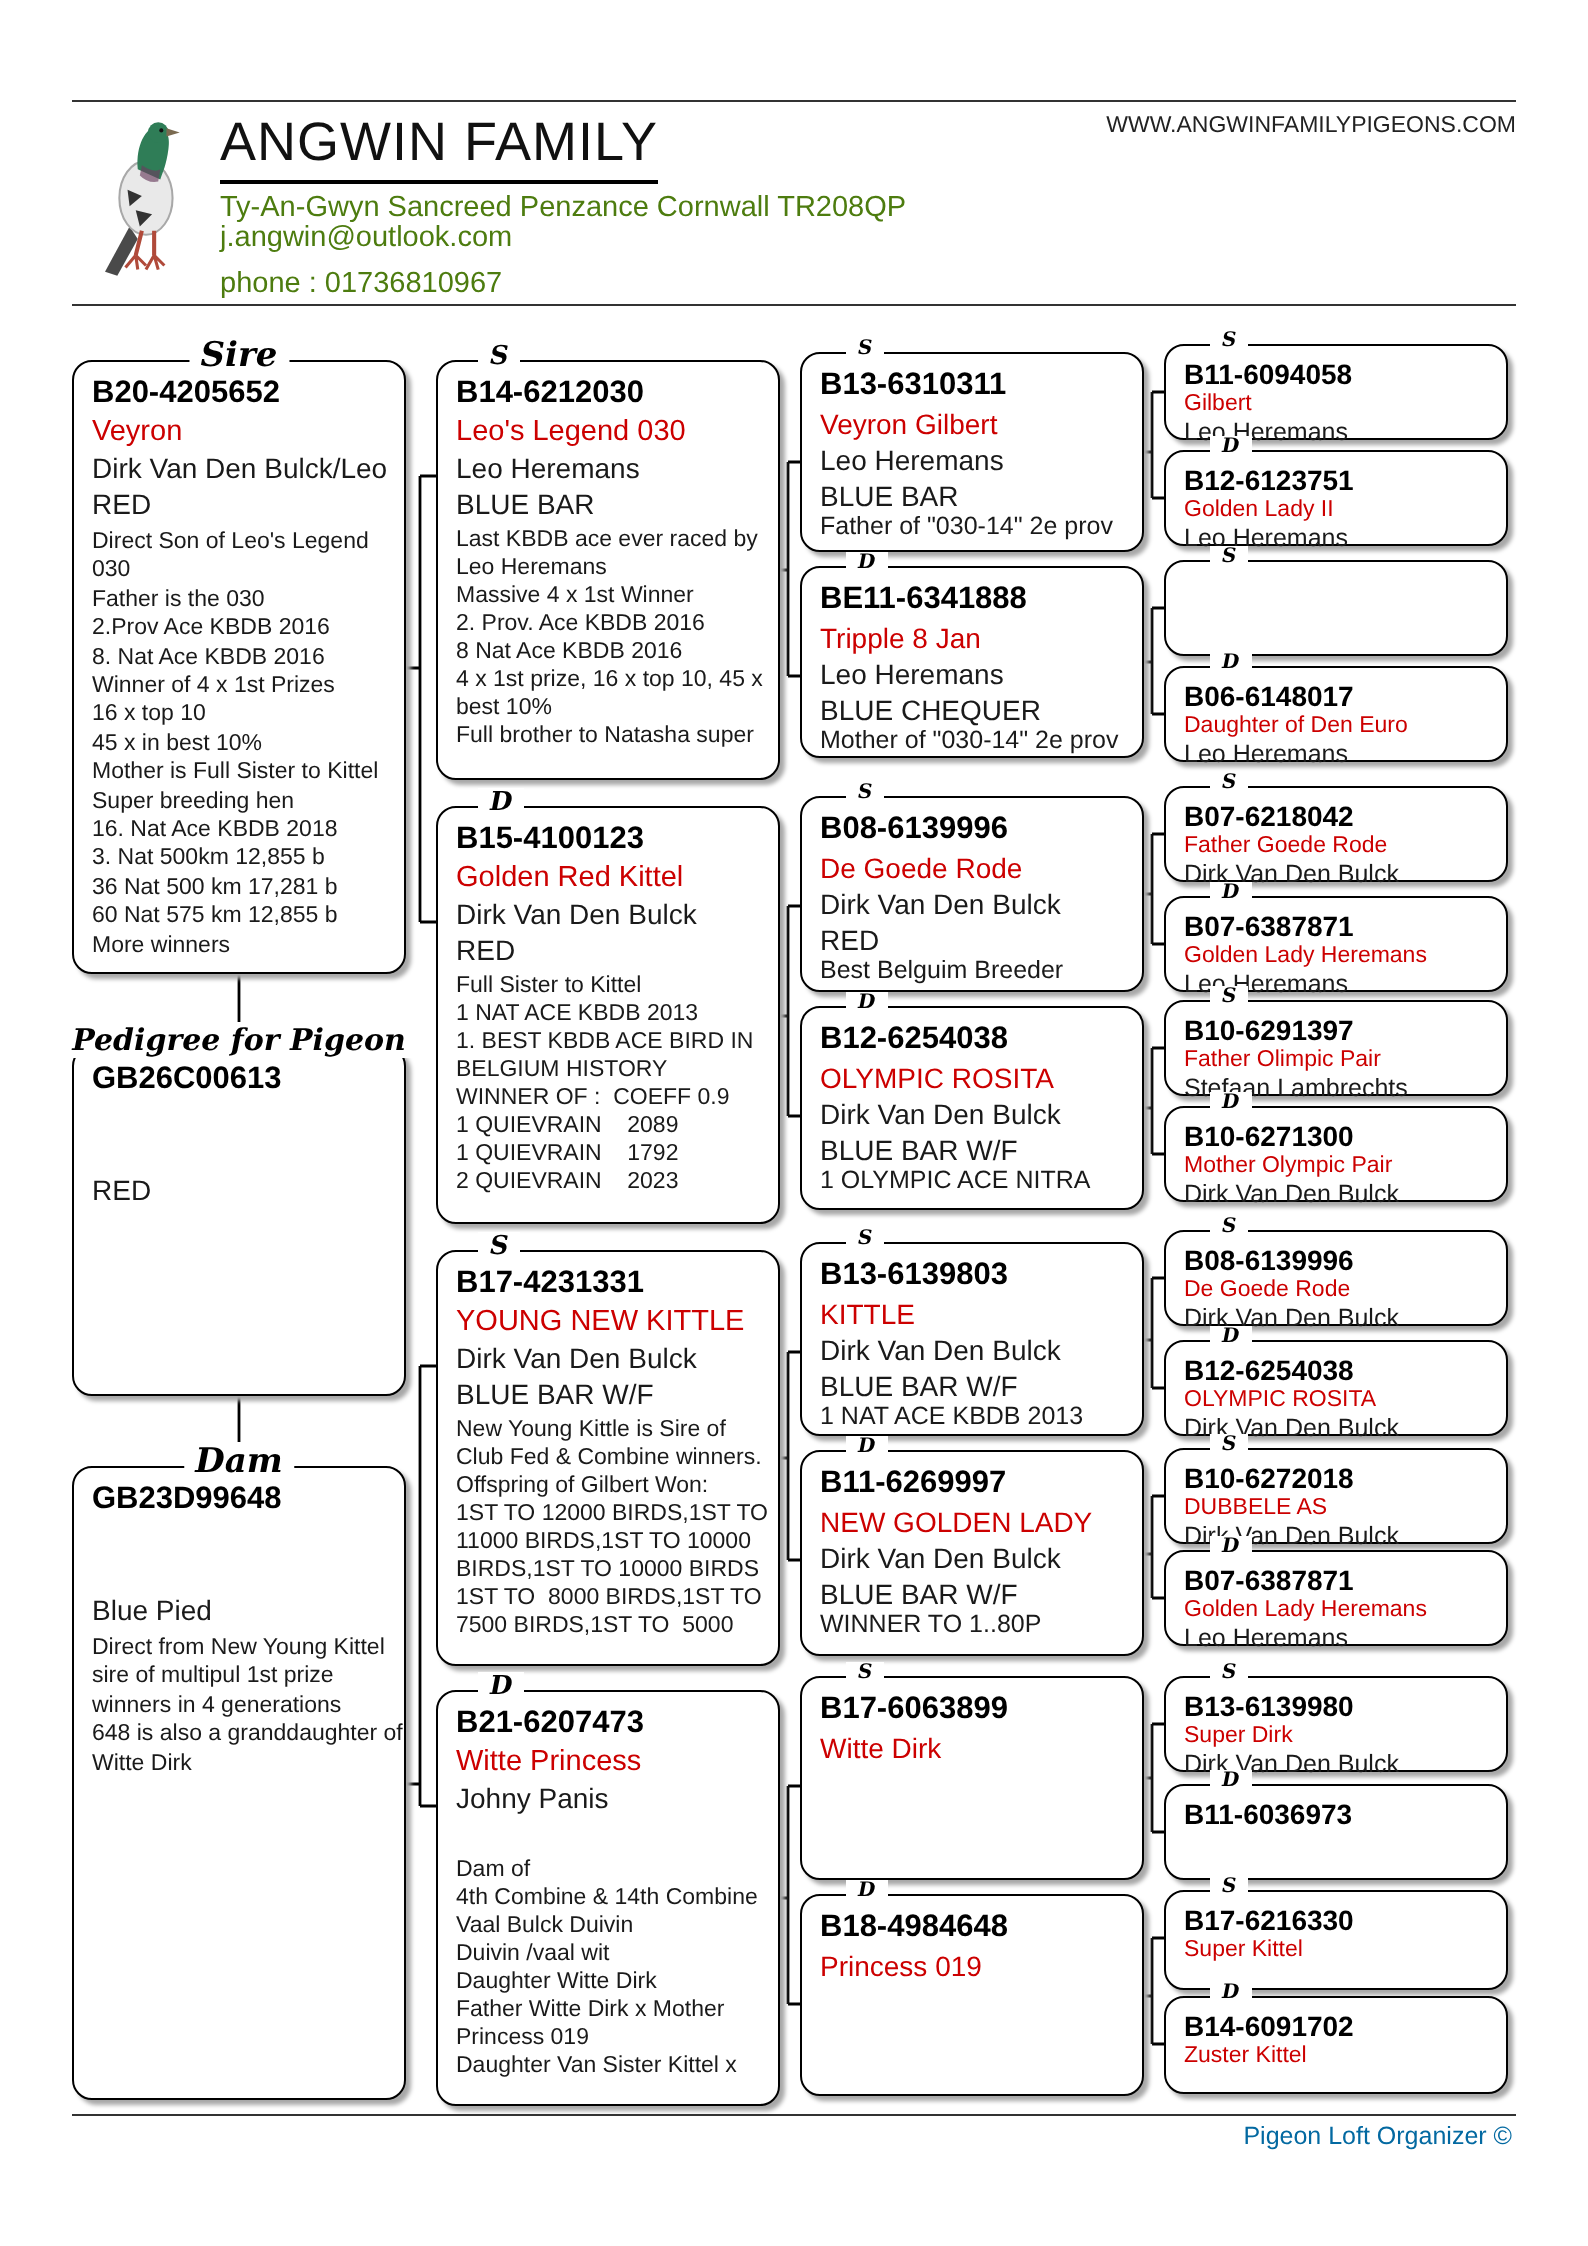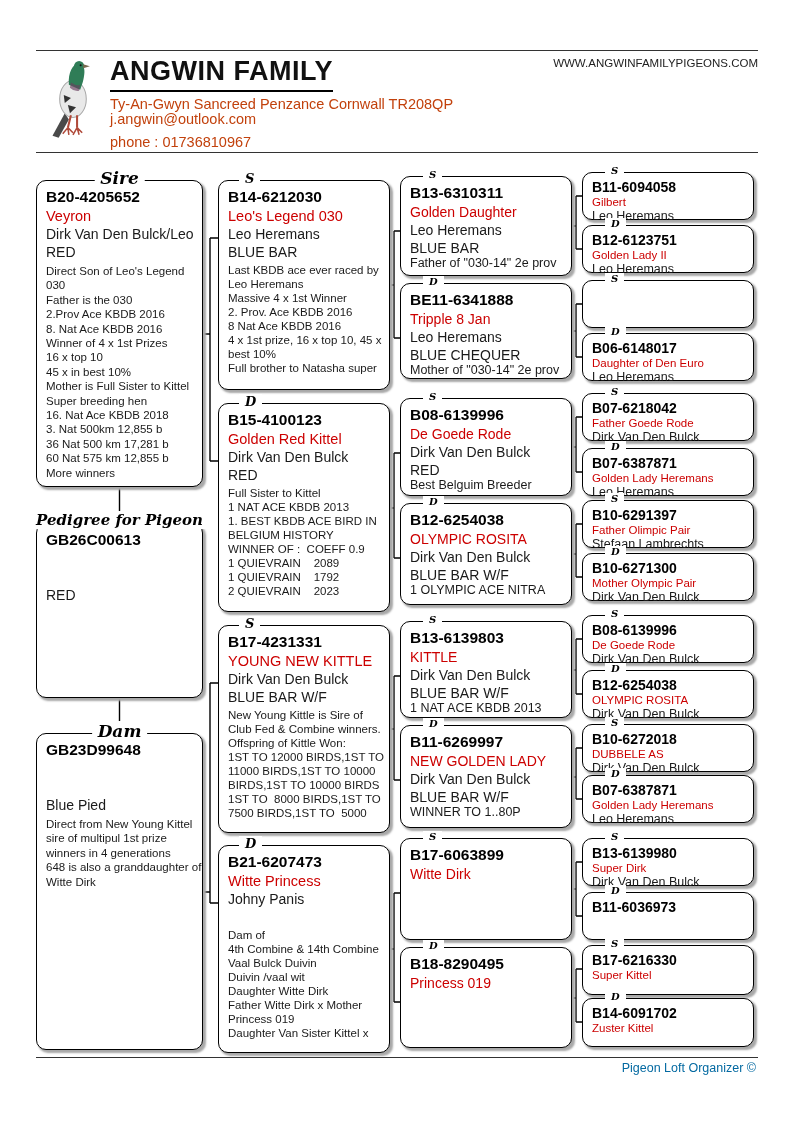--- a/index.html
+++ b/index.html
@@ -1,23 +1,23 @@
 <!DOCTYPE html>
 <html><head>
 <meta charset="utf-8">
 <style>
   html,body{margin:0;padding:0;background:#fff;}
   #page{position:relative;width:794px;height:1123px;background:#fff;overflow:hidden;
         font-family:"Liberation Sans", sans-serif;color:#111;}
   .hr{position:absolute;left:36px;width:722px;border-top:1.5px solid #333;height:0;}
   
-  #title{position:absolute;left:110px;top:56px;font-size:27px;font-weight:bold;
+  #title{position:absolute;left:110px;top:56px;font-size:27px;font-weight:normal;
          border-bottom:2.5px solid #000;padding-bottom:3px;letter-spacing:.5px;}
   #website{position:absolute;right:36px;top:57px;font-size:11.5px;color:#222;}
-  .addr{position:absolute;left:110px;font-size:14.5px;color:#c2410c;}
+  .addr{position:absolute;left:110px;font-size:14.5px;color:#4d7c0f;}
   #logo{position:absolute;left:50px;top:56px;}
   
   .pbox{position:absolute;background:#fff;border:1.6px solid #000;border-radius:10px;
         box-shadow:2.5px 2.5px 2px #a8a8a8;box-sizing:border-box;padding:6px 8px 3px 9px;}
   .tag{position:absolute;top:-10px;background:#fff;padding:0 6px;font-family:"DejaVu Serif",serif;
        font-weight:bold;font-style:italic;white-space:nowrap;color:#000;}
   .tag.center{left:50%;transform:translateX(-50%);font-size:17px;top:-13px;}
   .tag.side{left:20px;font-size:13px;}
   .tag.tiny{left:22px;font-size:10px;top:-8px;}
   .col1{left:36px;width:167px;}
@@ -167,21 +167,21 @@
   </div>
   <div class="pbox col2" style="top:625px;height:208px">
     <span class="tag side">S</span>
     <div class="ring">B17-4231331</div>
     <div class="pname">YOUNG NEW KITTLE</div>
     <div class="breeder">Dirk Van Den Bulck</div>
     <div class="pcolor">BLUE BAR W/F</div>
     <div class="details">
         <div>New Young Kittle is Sire of</div>
         <div>Club Fed &amp; Combine winners.</div>
-        <div>Offspring of Kittle Won:</div>
+        <div>Offspring of Gilbert Won:</div>
         <div>1ST TO 12000 BIRDS,1ST TO</div>
         <div>11000 BIRDS,1ST TO 10000</div>
         <div>BIRDS,1ST TO 10000 BIRDS</div>
         <div>1ST TO  8000 BIRDS,1ST TO</div>
         <div>7500 BIRDS,1ST TO  5000</div>
       </div>
   </div>
   <div class="pbox col2" style="top:845px;height:208px">
     <span class="tag side">D</span>
     <div class="ring">B21-6207473</div>
@@ -196,21 +196,21 @@
         <div>Daughter Witte Dirk</div>
         <div>Father Witte Dirk x Mother</div>
         <div>Princess 019</div>
         <div>Daughter Van Sister Kittel x</div>
       </div>
   </div>
 
   <div class="pbox col3" style="top:176px;height:100px">
     <span class="tag tiny">S</span>
     <div class="ring">B13-6310311</div>
-    <div class="pname">Golden Daughter</div>
+    <div class="pname">Veyron Gilbert</div>
     <div class="breeder">Leo Heremans</div>
     <div class="pcolor">BLUE BAR</div>
     <div class="details">
         <div>Father of "030-14" 2e prov</div>
       </div>
   </div>
   <div class="pbox col3" style="top:283px;height:96px">
     <span class="tag tiny">D</span>
     <div class="ring">BE11-6341888</div>
     <div class="pname">Tripple 8 Jan</div>
@@ -262,21 +262,21 @@
   </div>
   <div class="pbox col3" style="top:838px;height:102px">
     <span class="tag tiny">S</span>
     <div class="ring">B17-6063899</div>
     <div class="pname">Witte Dirk</div>
     <div class="breeder"></div>
     <div class="pcolor"></div>
   </div>
   <div class="pbox col3" style="top:947px;height:101px">
     <span class="tag tiny">D</span>
-    <div class="ring">B18-8290495</div>
+    <div class="ring">B18-4984648</div>
     <div class="pname">Princess 019</div>
     <div class="breeder"></div>
     <div class="pcolor"></div>
   </div>
 
   <div class="pbox col4" style="top:172px;height:48px">
     <span class="tag tiny">S</span>
     <div class="ring">B11-6094058</div>
     <div class="pname">Gilbert</div>
     <div class="breeder">Leo Heremans</div>

